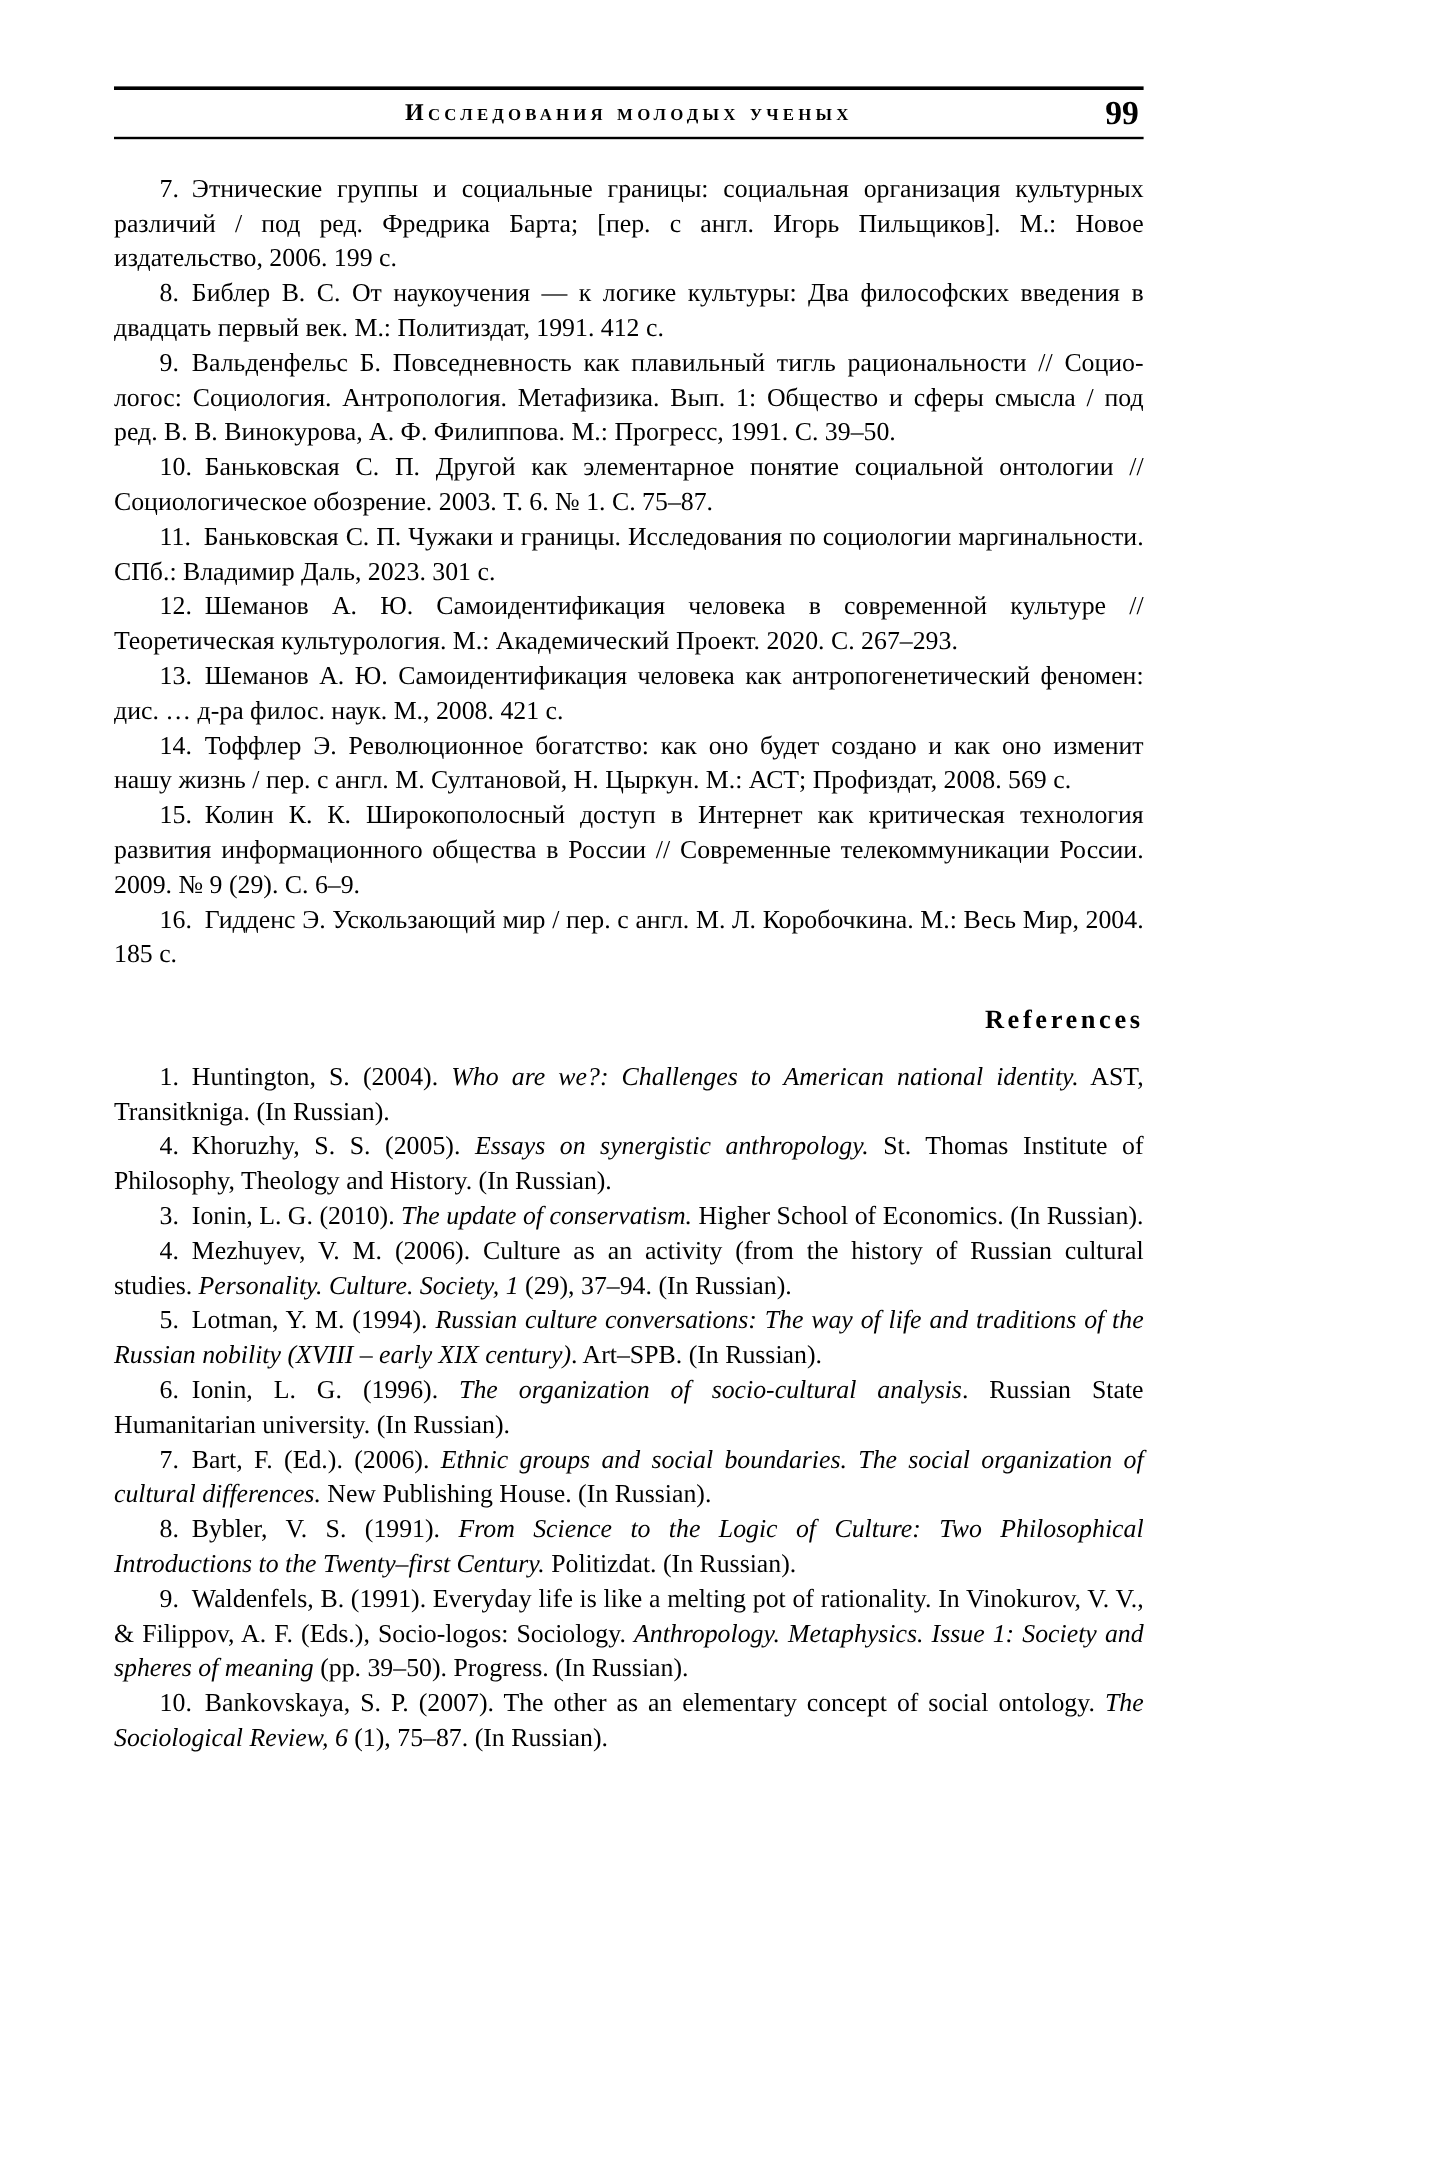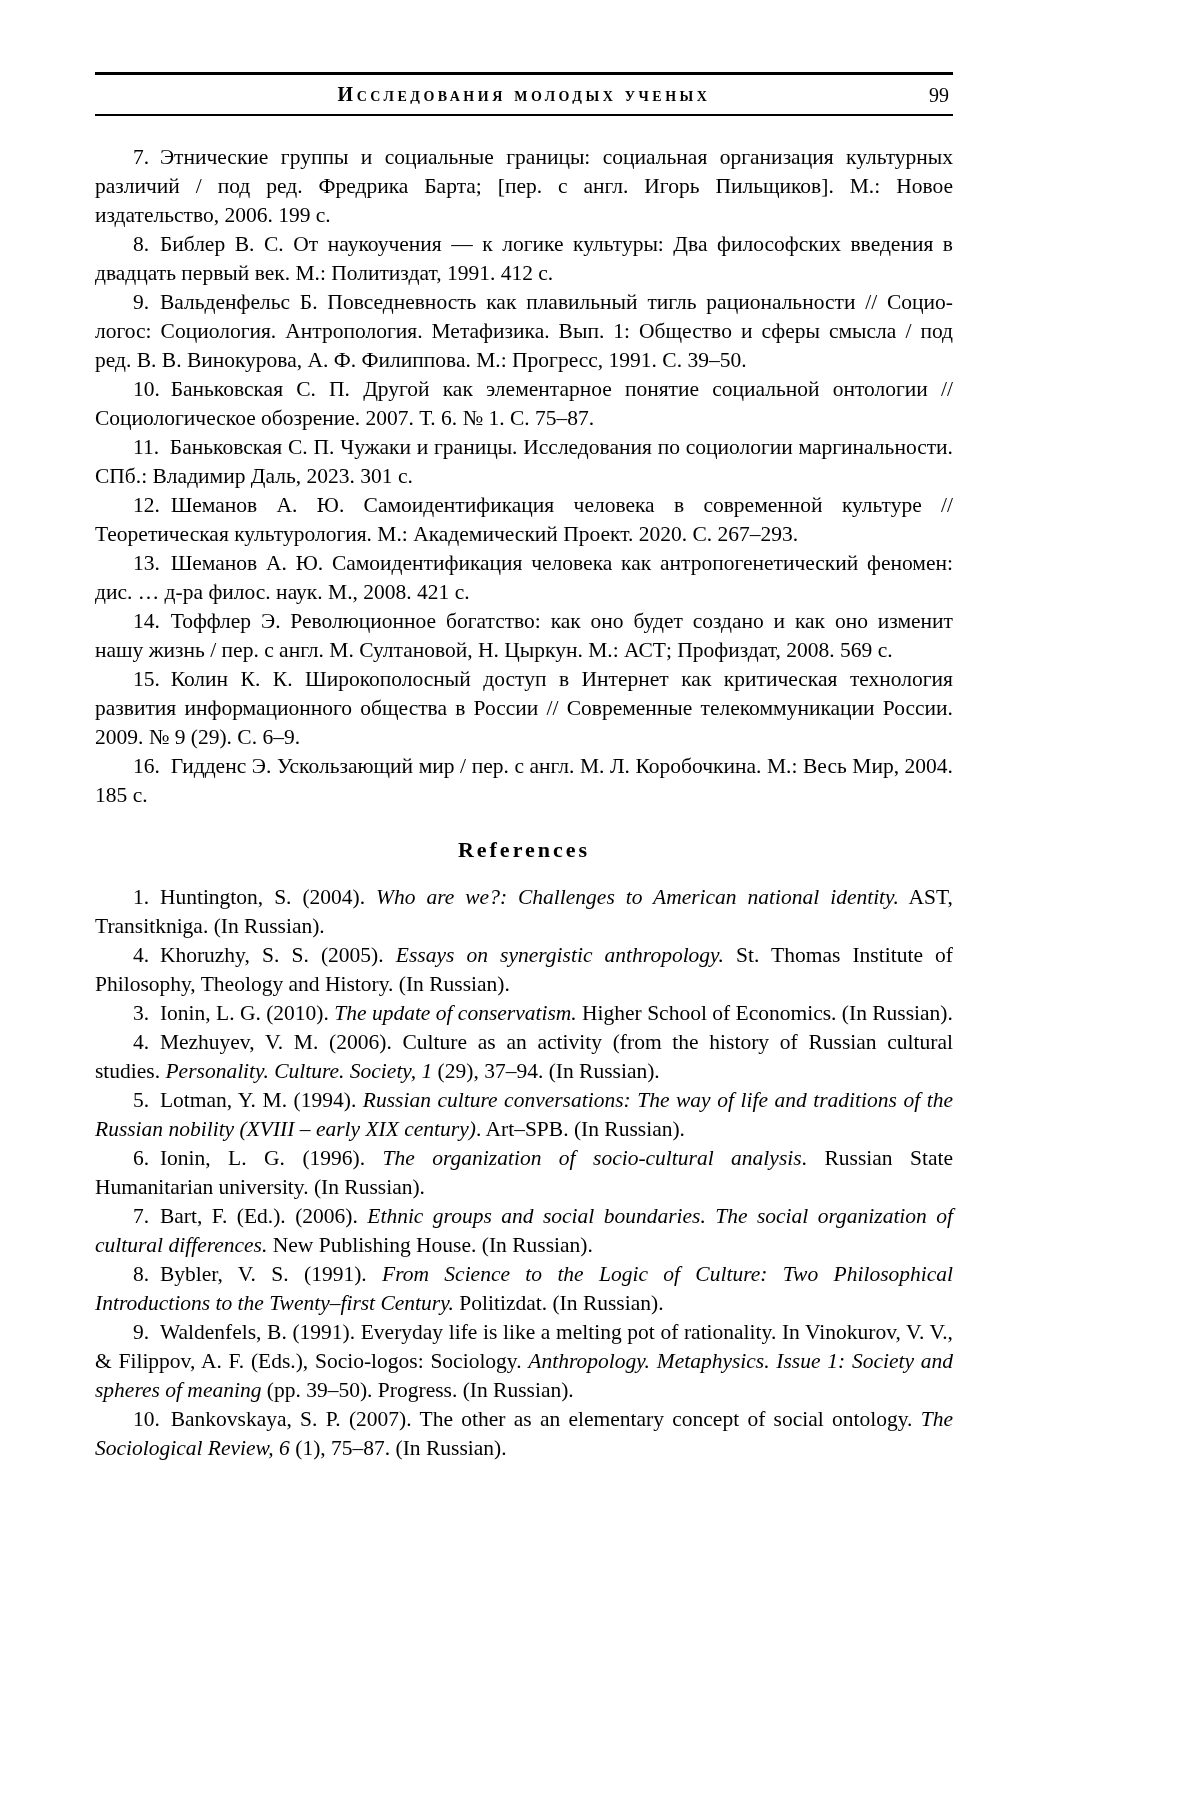--- a/index.html
+++ b/index.html
@@ -35,37 +35,37 @@
     font-weight: bold;
     font-size: 20px;
     letter-spacing: 3.5px;
     white-space: nowrap;
   }
   .page-number {
     position: absolute;
     right: 4px;
     top: 50%;
     transform: translateY(-50%);
-    font-weight: normal;
-    font-size: 20px;
+    font-weight: bold;
+    font-size: 28px;
   }
   .body-text {
     margin-top: 27px;
     font-size: 21.5px;
     line-height: 29px;
     text-align: justify;
     hyphens: none;
   }
   p.ref {
     text-indent: 38px;
     margin: 0;
   }
   .it { font-style: italic; }
   h2.references-heading {
-    text-align: center;
+    text-align: right;
     font-weight: bold;
     font-size: 22px;
     letter-spacing: 3px;
     margin: 25px 0 19px 0;
     text-indent: 0;
   }
 </style>
 </head>
 <body>
 
@@ -80,21 +80,21 @@
       </div>
       <div class="rule-bottom"></div>
     </header>
 
     <main class="body-text">
 
       <section>
           <p class="ref"><span>7. Этнические группы и социальные границы: социальная организация культурных различий / под ред. Фредрика Барта; [пер. с англ. Игорь Пильщиков]. М.: Новое издательство, 2006. 199 с.</span></p>
           <p class="ref"><span>8. Библер В. С. От наукоучения — к логике культуры: Два философских введения в двадцать первый век. М.: Политиздат, 1991. 412 с.</span></p>
           <p class="ref"><span>9. Вальденфельс Б. Повседневность как плавильный тигль рациональности // Социо-логос: Социология. Антропология. Метафизика. Вып. 1: Общество и сферы смысла / под ред. В. В. Винокурова, А. Ф. Филиппова. М.: Прогресс, 1991. С. 39–50.</span></p>
-          <p class="ref"><span>10. Баньковская С. П. Другой как элементарное понятие социальной онтологии // Социологическое обозрение. 2007. Т. 6. № 1. С. 75–87.</span></p>
+          <p class="ref"><span>10. Баньковская С. П. Другой как элементарное понятие социальной онтологии // Социологическое обозрение. 2003. Т. 6. № 1. С. 75–87.</span></p>
           <p class="ref"><span>11. Баньковская С. П. Чужаки и границы. Исследования по социологии маргинальности. СПб.: Владимир Даль, 2023. 301 с.</span></p>
           <p class="ref"><span>12. Шеманов А. Ю. Самоидентификация человека в современной культуре // Теоретическая культурология. М.: Академический Проект. 2020. С. 267–293.</span></p>
           <p class="ref"><span>13. Шеманов А. Ю. Самоидентификация человека как антропогенетический феномен: дис. … д-ра филос. наук. М., 2008. 421 с.</span></p>
           <p class="ref"><span>14. Тоффлер Э. Революционное богатство: как оно будет создано и как оно изменит нашу жизнь / пер. с англ. М. Султановой, Н. Цыркун. М.: АСТ; Профиздат, 2008. 569 с.</span></p>
           <p class="ref"><span>15. Колин К. К. Широкополосный доступ в Интернет как критическая технология развития информационного общества в России // Современные телекоммуникации России. 2009. № 9 (29). С. 6–9.</span></p>
           <p class="ref"><span>16. Гидденс Э. Ускользающий мир / пер. с англ. М. Л. Коробочкина. М.: Весь Мир, 2004. 185 с.</span></p>
         </section>
 
       <h2 class="references-heading">References</h2>
 

